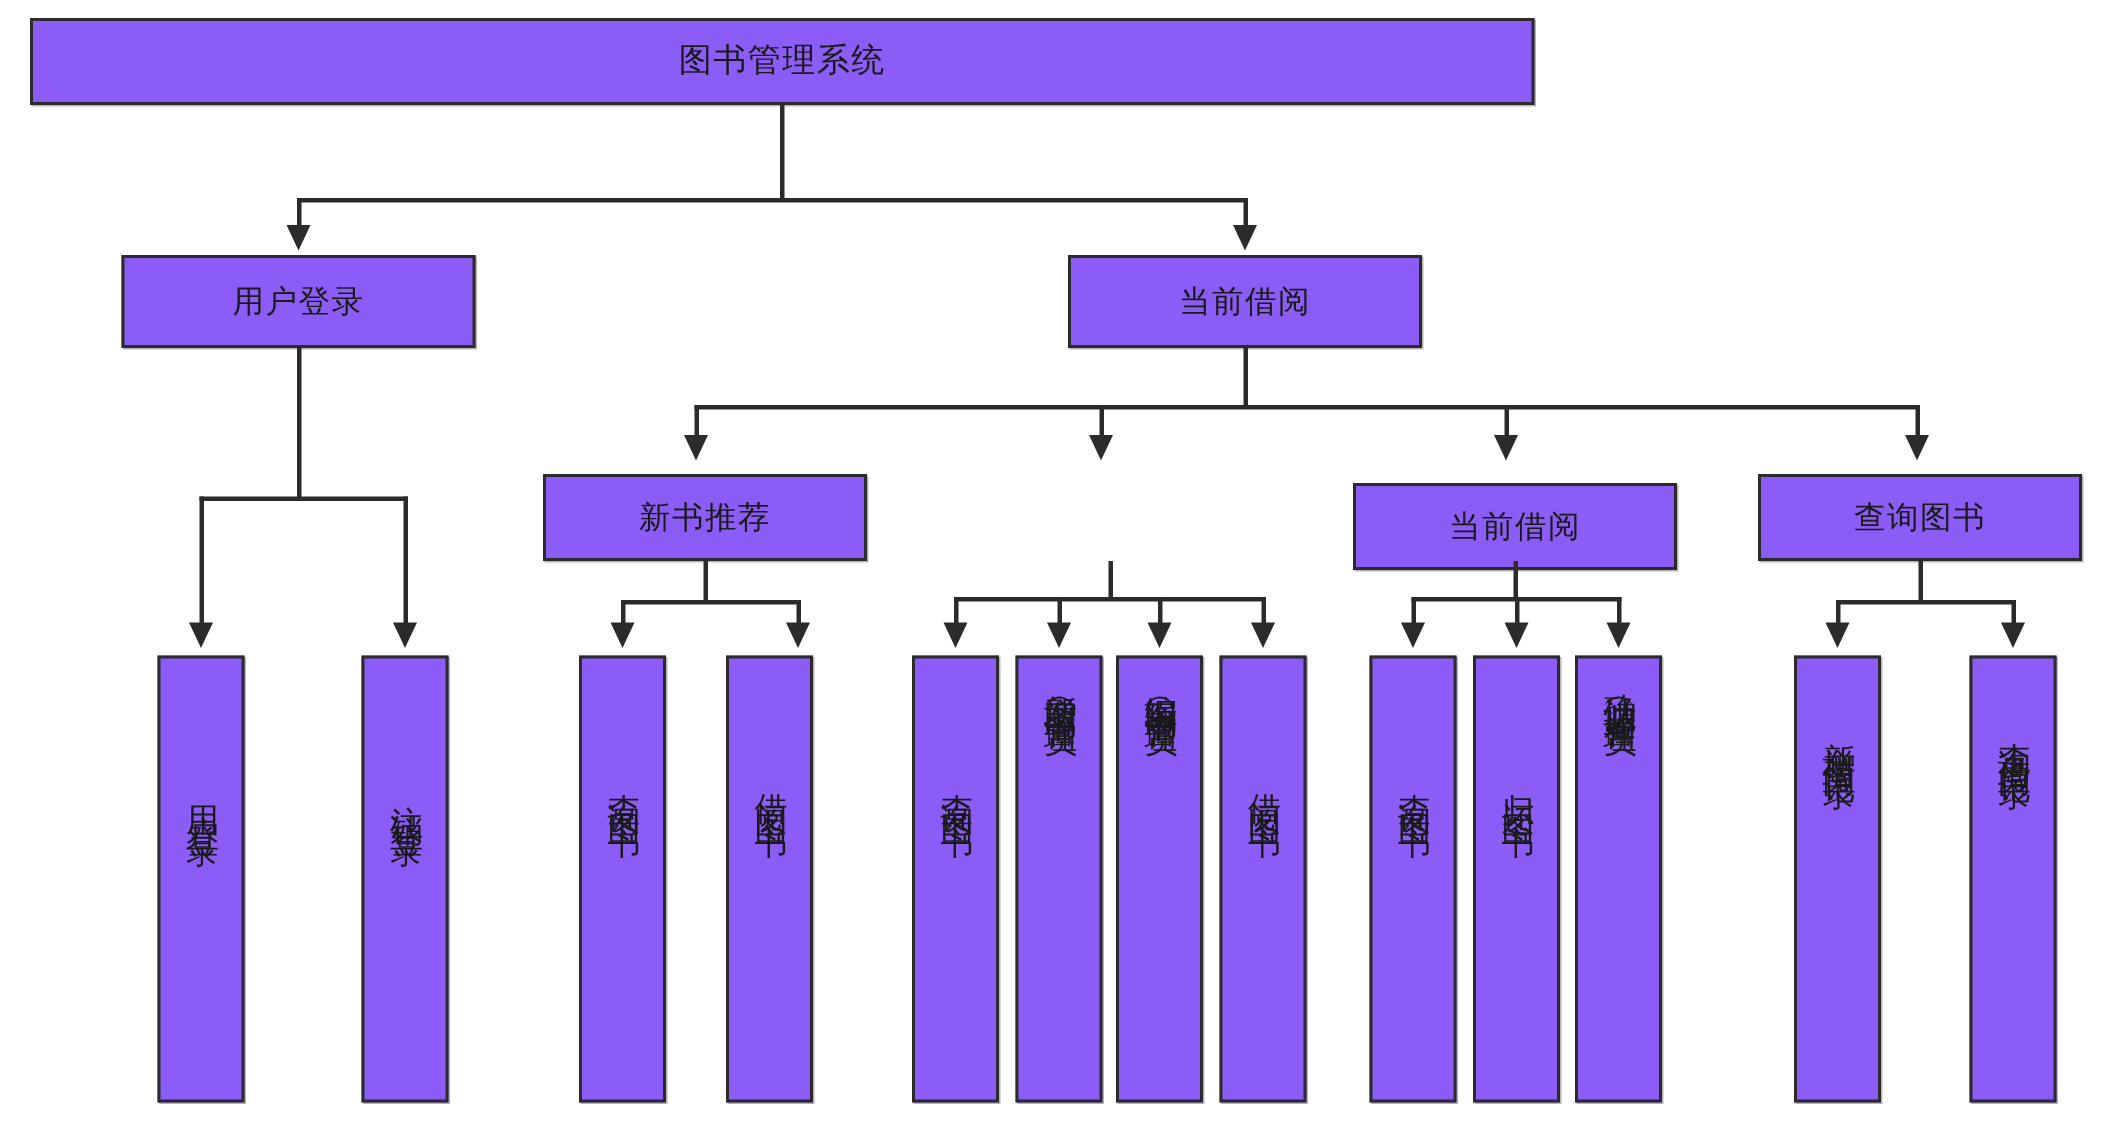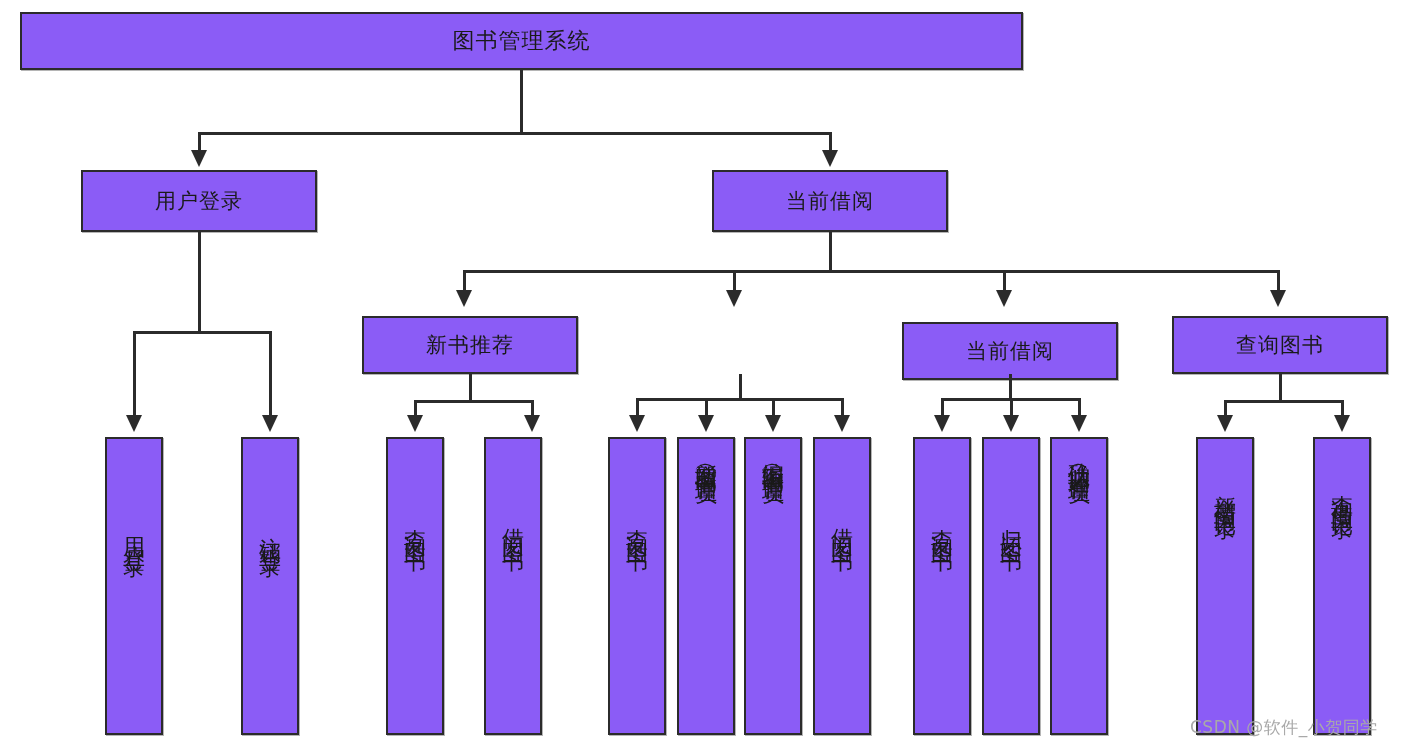--- a/index.html
+++ b/index.html
@@ -197,15 +197,14 @@
     <span class="label" style="margin-top:6px;letter-spacing:3px;">确认归还（管理员）</span>
   </div>
 
   <div class="node vertical" style="left:1196px;top:437px;width:58px;height:298px;">
     <span class="label" style="margin-top:38px;letter-spacing:5px;">新增借阅记录</span>
   </div>
   <div class="node vertical" style="left:1313px;top:437px;width:58px;height:298px;">
     <span class="label" style="margin-top:38px;letter-spacing:5px;">查询借阅记录</span>
   </div>
 
-  <div id="watermark" style="left:1190px;top:716px;">CSDN @软件_小贺同学</div>
 
 </div>
 
 </body></html>

